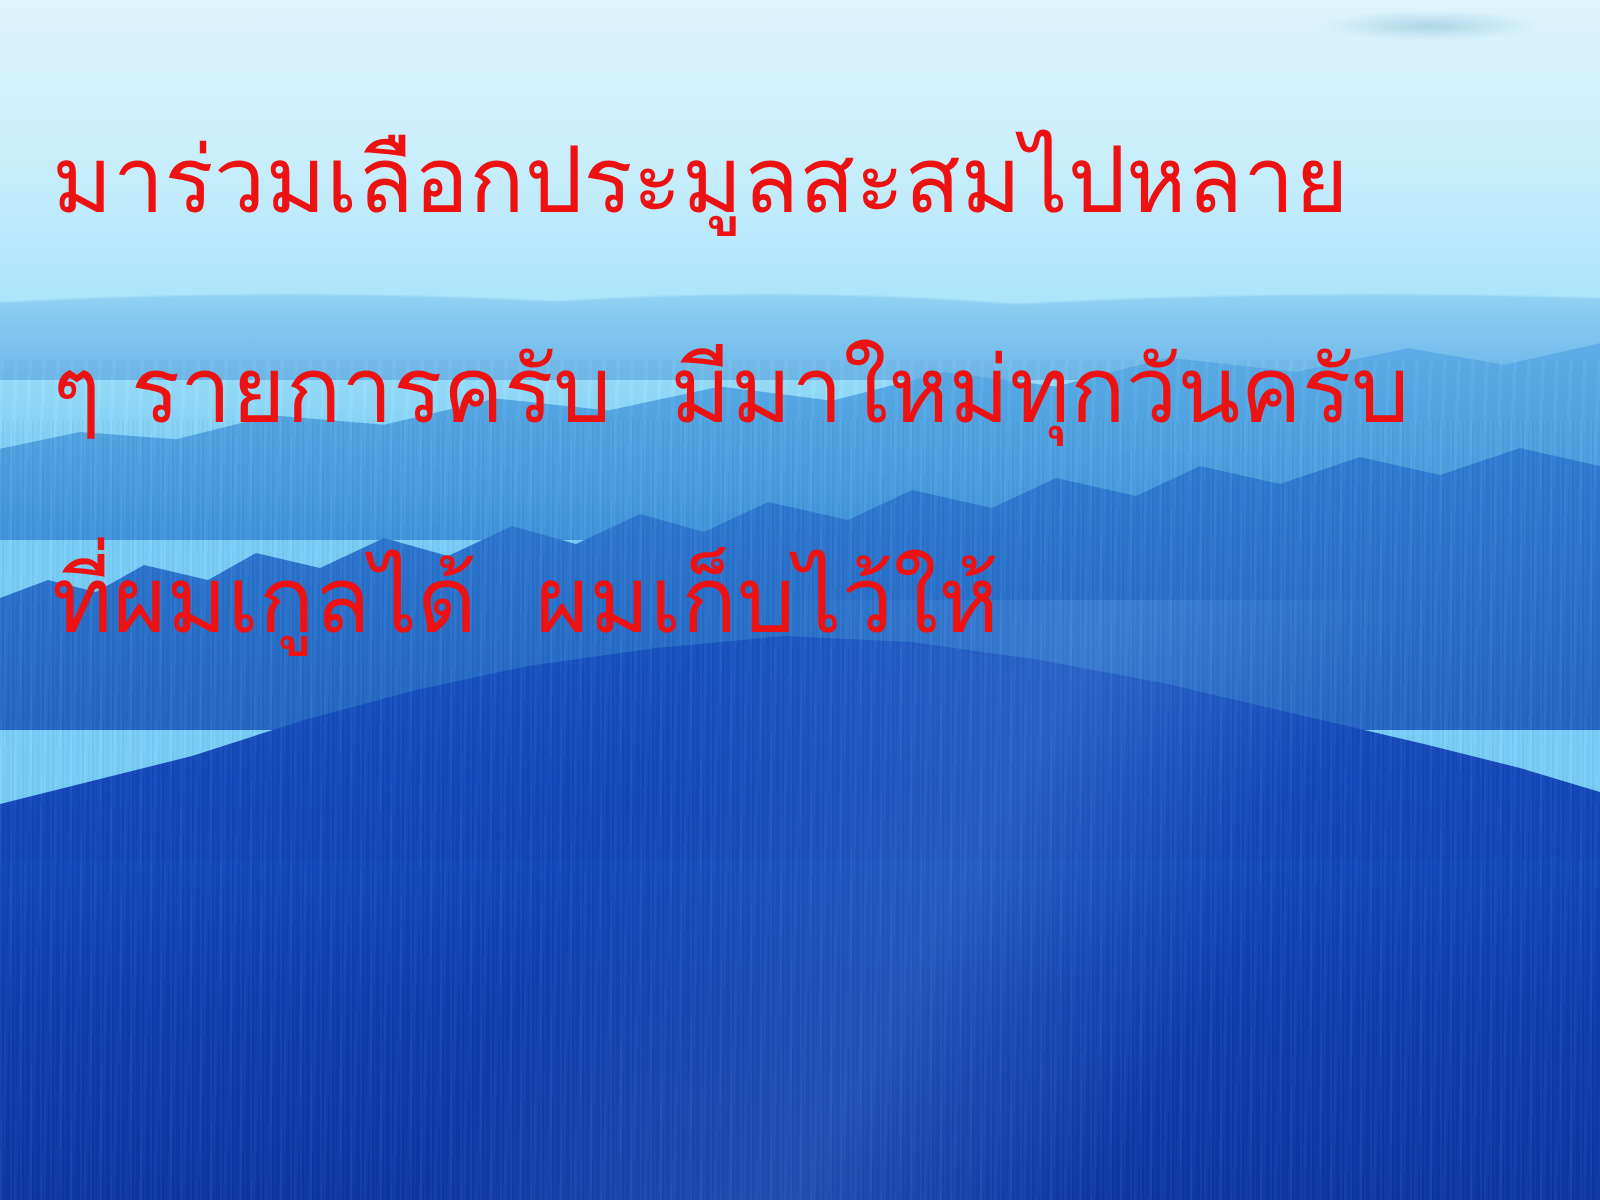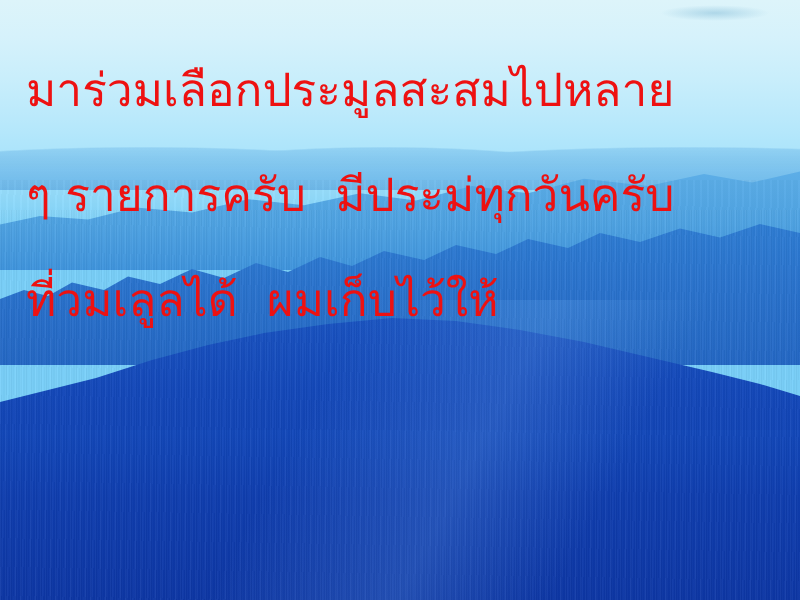--- a/index.html
+++ b/index.html
@@ -141,17 +141,17 @@
   <div class="layer" id="ridge2"></div>
   <div class="layer" id="ridge3"></div>
   <div class="layer" id="ridge4"></div>
   <div class="layer" id="valley"></div>
   <div class="layer" id="trees"></div>
   <div class="layer" id="trees2"></div>
   <div class="layer" id="sheen"></div>
 
   <div id="caption">
     <div class="cap-line">มาร่วมเลือกประมูลสะสมไปหลาย</div>
-    <div class="cap-line">ๆ รายการครับ  มีประม่ทุกวันครับ</div>
-    <div class="cap-line">ที่วมเลูลได้  ผมเก็บไว้ให้</div>
+    <div class="cap-line">ๆ รายการครับ  มีมาใหม่ทุกวันครับ</div>
+    <div class="cap-line">ที่ผมเกูลได้  ผมเก็บไว้ให้</div>
   </div>
 
 </div>
 
 </body></html>

